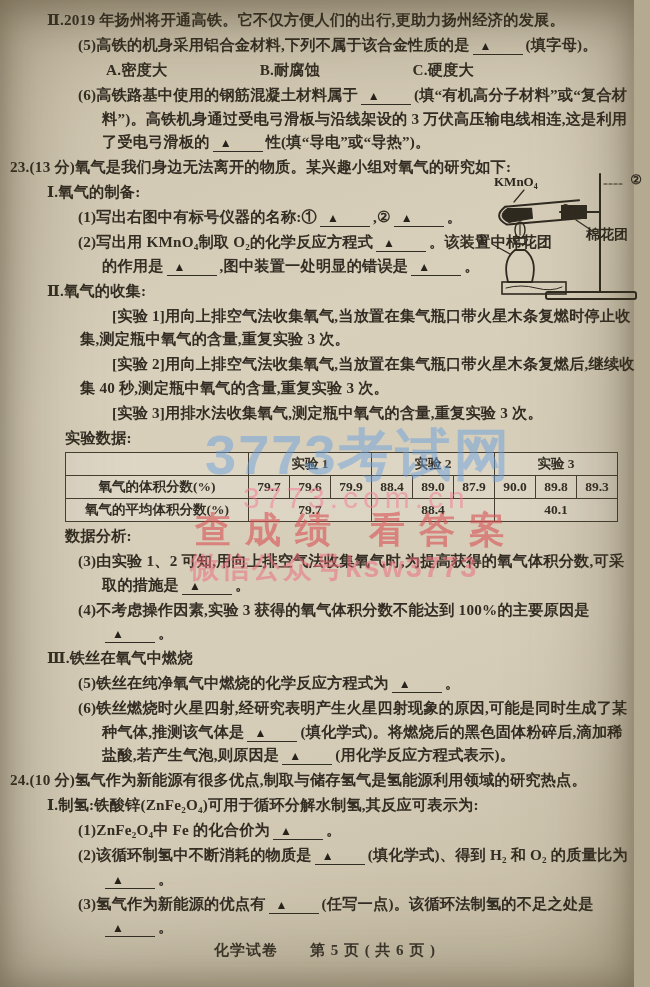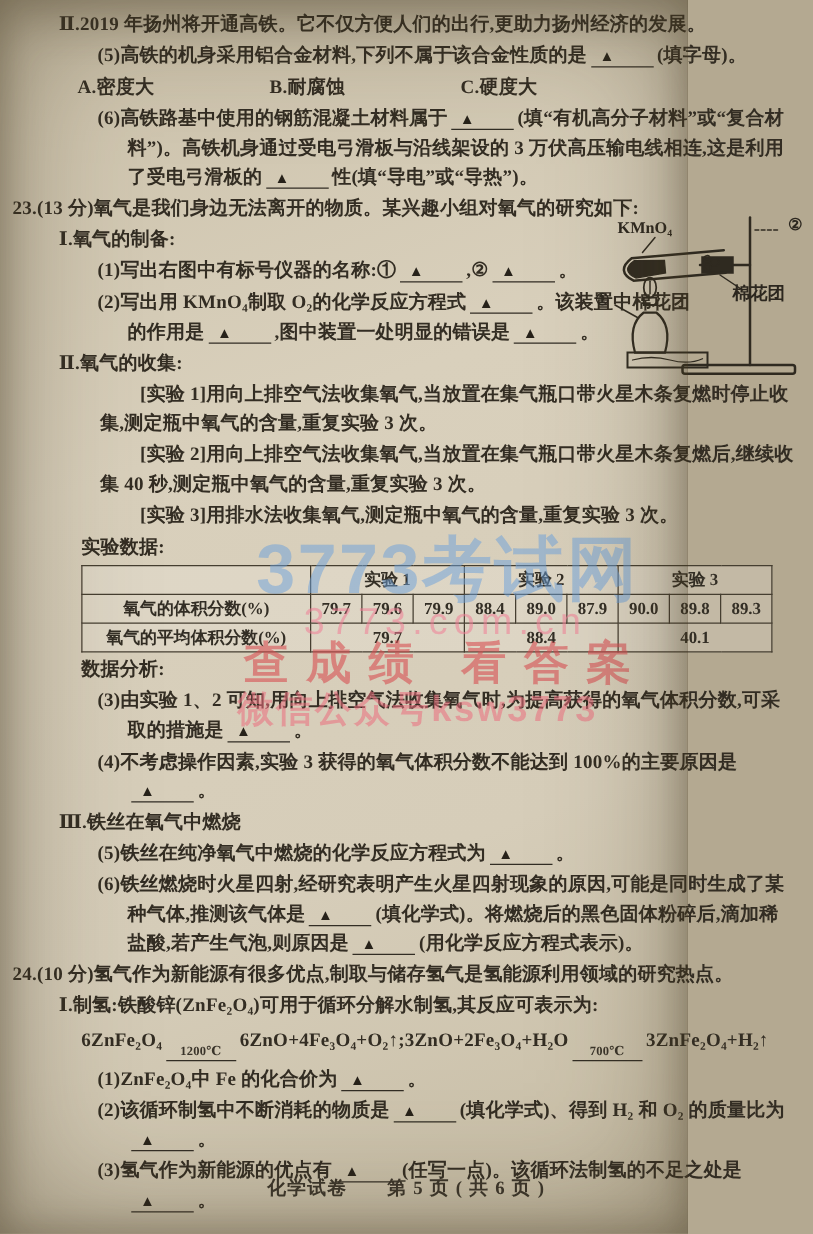--- a/index.html
+++ b/index.html
@@ -1,32 +1,32 @@
 <!DOCTYPE html>
 <html><head>
 <meta charset="utf-8">
 <style>
   html,body{margin:0;padding:0;}
   body{width:650px;height:987px;overflow:hidden;background:#b4a991;}
   .paper{
-    position:relative;width:550px;height:987px;
+    position:relative;width:634px;height:987px;
     background:linear-gradient(160deg,#cbc1aa 0%,#d9d0bc 35%,#d6cdb9 68%,#c6bca4 100%);
     font-family:"Liberation Serif","DejaVu Serif",serif;
     color:#332d23;
   }
   .paper::after{
     content:"";position:absolute;inset:0;z-index:6;pointer-events:none;
     box-shadow:inset 0 0 110px rgba(75,63,40,.5), inset 0 16px 34px rgba(60,50,30,.28), inset 0 -8px 24px rgba(60,50,30,.18);
   }
   .content{position:absolute;left:10px;top:8px;width:628px;z-index:1;}
   .ln{margin:0 0 1.5px 0;line-height:23.5px;font-size:15.2px;font-weight:600;letter-spacing:.2px;}
   .ind-q{margin-left:0;}
   .ind-r{margin-left:37px;}
   .ind-s{padding-left:92px;text-indent:-24px;}
-  .ind-o{margin-left:52px;}
+  .ind-o{margin-left:96px;}
   .ind-e{padding-left:70px;text-indent:32px;}
   .ind-d{margin-left:55px;}
   .narrow{max-width:452px;}
   .eq{margin-left:55px;margin-top:4px;margin-bottom:3px;}
   .blank{
     display:inline-block;min-width:44px;padding:0 3px;margin:0 3px;
     text-align:center;border-bottom:1.6px solid #322d24;
     font-size:12px;line-height:15px;vertical-align:baseline;color:#27221a;
   }
   .rxn{display:inline-flex;flex-direction:column;align-items:center;vertical-align:-7px;margin:0 3px;}
@@ -105,27 +105,20 @@
       </table>
 
     <p class="ln ind-d"><span>数据分析:</span></p>
     <p class="ln ind-s"><span>(3)由实验 1、2 可知,用向上排空气法收集氧气时,为提高获得的氧气体积分数,可采取的措施是</span><span class="blank">▲</span><span>。</span></p>
     <p class="ln ind-s"><span>(4)不考虑操作因素,实验 3 获得的氧气体积分数不能达到 100%的主要原因是</span><span class="blank">▲</span><span>。</span></p>
     <p class="ln ind-r"><span>Ⅲ.铁丝在氧气中燃烧</span></p>
     <p class="ln ind-s"><span>(5)铁丝在纯净氧气中燃烧的化学反应方程式为</span><span class="blank">▲</span><span>。</span></p>
     <p class="ln ind-s"><span>(6)铁丝燃烧时火星四射,经研究表明产生火星四射现象的原因,可能是同时生成了某种气体,推测该气体是</span><span class="blank">▲</span><span>(填化学式)。将燃烧后的黑色固体粉碎后,滴加稀盐酸,若产生气泡,则原因是</span><span class="blank">▲</span><span>(用化学反应方程式表示)。</span></p>
     <p class="ln ind-q"><span>24.(10 分)氢气作为新能源有很多优点,制取与储存氢气是氢能源利用领域的研究热点。</span></p>
     <p class="ln ind-r"><span>Ⅰ.制氢:铁酸锌(ZnFe₂O₄)可用于循环分解水制氢,其反应可表示为:</span></p>
-    <p class="ln eq"><span>6ZnFe₂O₄</span><span class="rxn">
-          <span class="cond">1200℃</span>
-          <span class="rline"></span>
-        </span><span>6ZnO+4Fe₃O₄+O₂↑;3ZnO+2Fe₃O₄+H₂O</span><span class="rxn">
-          <span class="cond">700℃</span>
-          <span class="rline"></span>
-        </span><span>3ZnFe₂O₄+H₂↑</span></p>
     <p class="ln ind-s"><span>(1)ZnFe₂O₄中 Fe 的化合价为</span><span class="blank">▲</span><span>。</span></p>
     <p class="ln ind-s"><span>(2)该循环制氢中不断消耗的物质是</span><span class="blank">▲</span><span>(填化学式)、得到 H₂ 和 O₂ 的质量比为</span><span class="blank">▲</span><span>。</span></p>
     <p class="ln ind-s"><span>(3)氢气作为新能源的优点有</span><span class="blank">▲</span><span>(任写一点)。该循环法制氢的不足之处是</span><span class="blank">▲</span><span>。</span></p>
   </div>
 
   <div class="diagram">
     <svg width="168" height="140" viewBox="0 0 168 140">
       <g fill="none" stroke="#2f2a20" stroke-width="2" stroke-linecap="round">
         <line x1="124" y1="6" x2="124" y2="124"></line>
         <rect x="70" y="124" width="90" height="7" rx="2"></rect>

